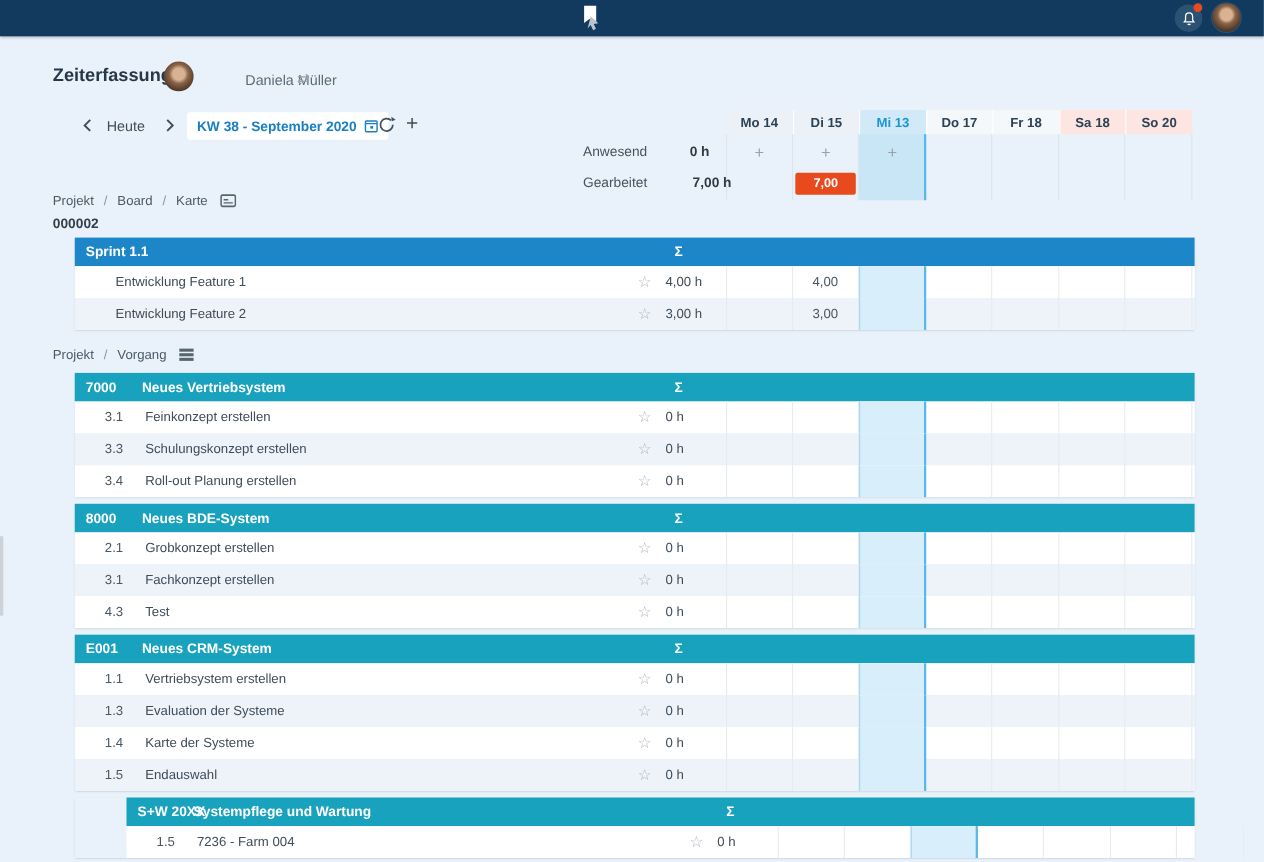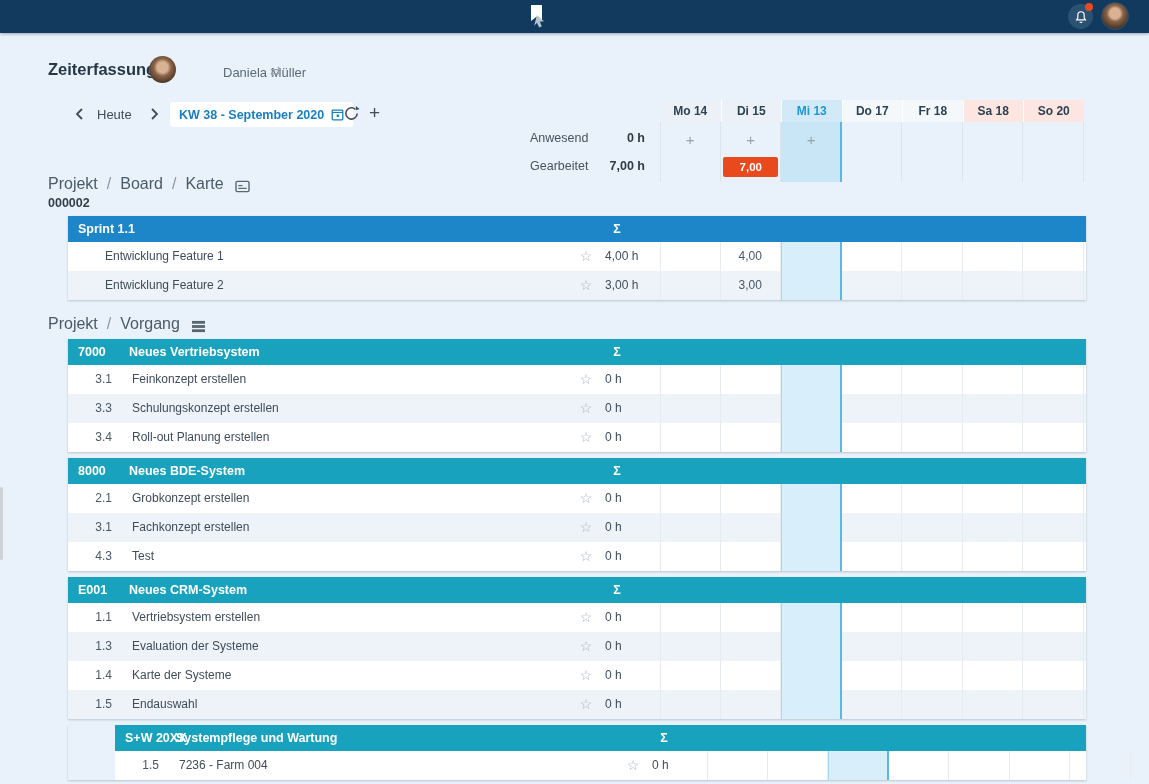--- a/index.html
+++ b/index.html
@@ -49,21 +49,21 @@
   .sg-cell.today { background:#c9e6f7; border-right:2px solid #58b8e8; }
   .summary-cells { position:absolute; left:660px; width:424px; height:30px; display:flex; }
   .sc { width:60.5px; display:flex; align-items:center; justify-content:center; }
   .plus-btn { font-size:15px; color:#98a2ac; cursor:pointer; line-height:1; }
   .hours-badge { width:55px; height:20px; background:#e84a1d; border-radius:2px; color:#ffffff;
                  font-size:11.5px; font-weight:700; text-align:center; line-height:20px; cursor:pointer; }
   .sum-label { position:absolute; left:530px; font-size:12.5px; color:#46535f; }
   .sum-total { position:absolute; left:575px; width:70px; text-align:right; font-size:12.5px; font-weight:700; color:#2e3b47; }
 
   
-  .crumbs { position:absolute; left:48px; font-size:16px; color:#4b5a68; display:flex; align-items:flex-end; gap:9px; }
+  .crumbs { position:absolute; left:48px; font-size:12px; color:#4b5a68; display:flex; align-items:flex-end; gap:9px; }
   .crumb { cursor:pointer; }
   .crumb-sep { color:#8a97a3; }
   .crumb-ic { color:#57656f; display:inline-flex; margin-left:2px; cursor:pointer; }
   .card-id { position:absolute; left:48px; top:196px; font-size:12.5px; font-weight:700; color:#323e4a; }
 
   
   .tbl { position:absolute; left:68px; width:1018px; box-shadow:0 1px 2px rgba(60,80,100,.28); }
   .tbl-head { position:relative; height:26px; color:#ffffff; font-size:12.5px; font-weight:700; }
   .tbl-head.board { background:#1d86c8; }
   .tbl-head.project { background:#18a2bd; }
@@ -171,21 +171,21 @@
       </div>
       <div class="sc">
         <div class="plus-btn">+</div>
       </div>
       <div class="sc"></div>
       <div class="sc"></div>
       <div class="sc"></div>
       <div class="sc"></div>
     </div>
   <div class="sum-label" style="top:159px;">Gearbeitet</div>
-  <div class="sum-total" style="top:159px;">7,00 h</div>
+  <div class="sum-total" style="top:159px;margin-left:20px;">7,00 h</div>
   <div class="summary-cells" style="top:152px;" id="sum-cells-1">
       <div class="sc"></div>
       <div class="sc">
         <div class="hours-badge">7,00</div>
       </div>
       <div class="sc"></div>
       <div class="sc"></div>
       <div class="sc"></div>
       <div class="sc"></div>
       <div class="sc"></div>

